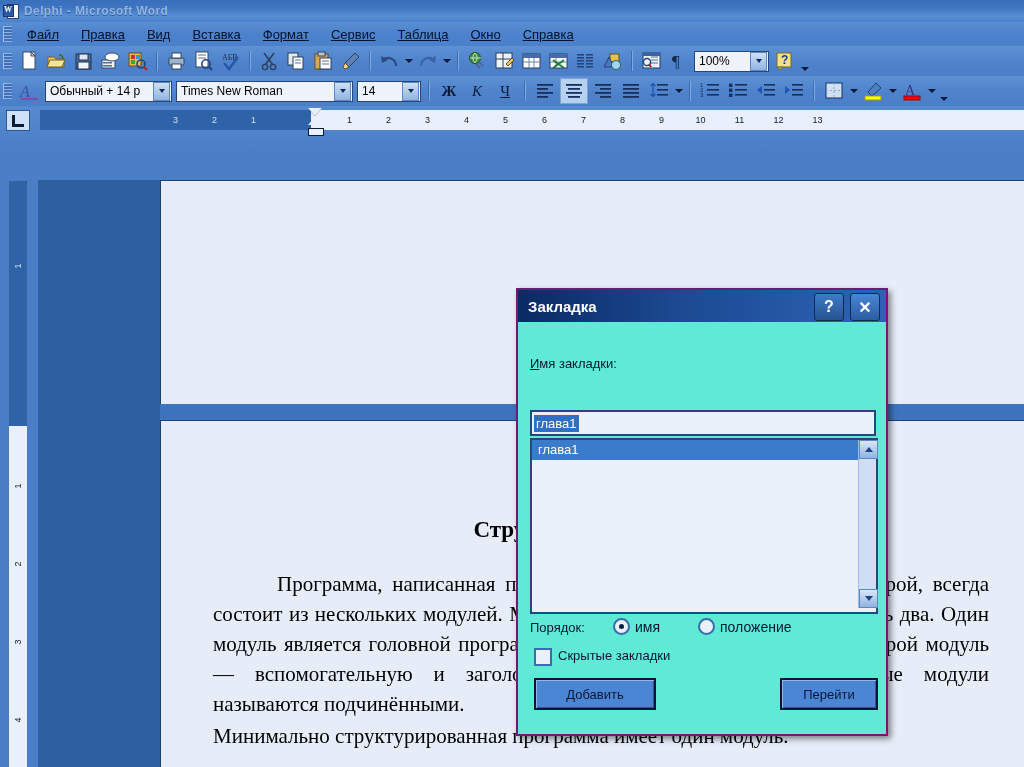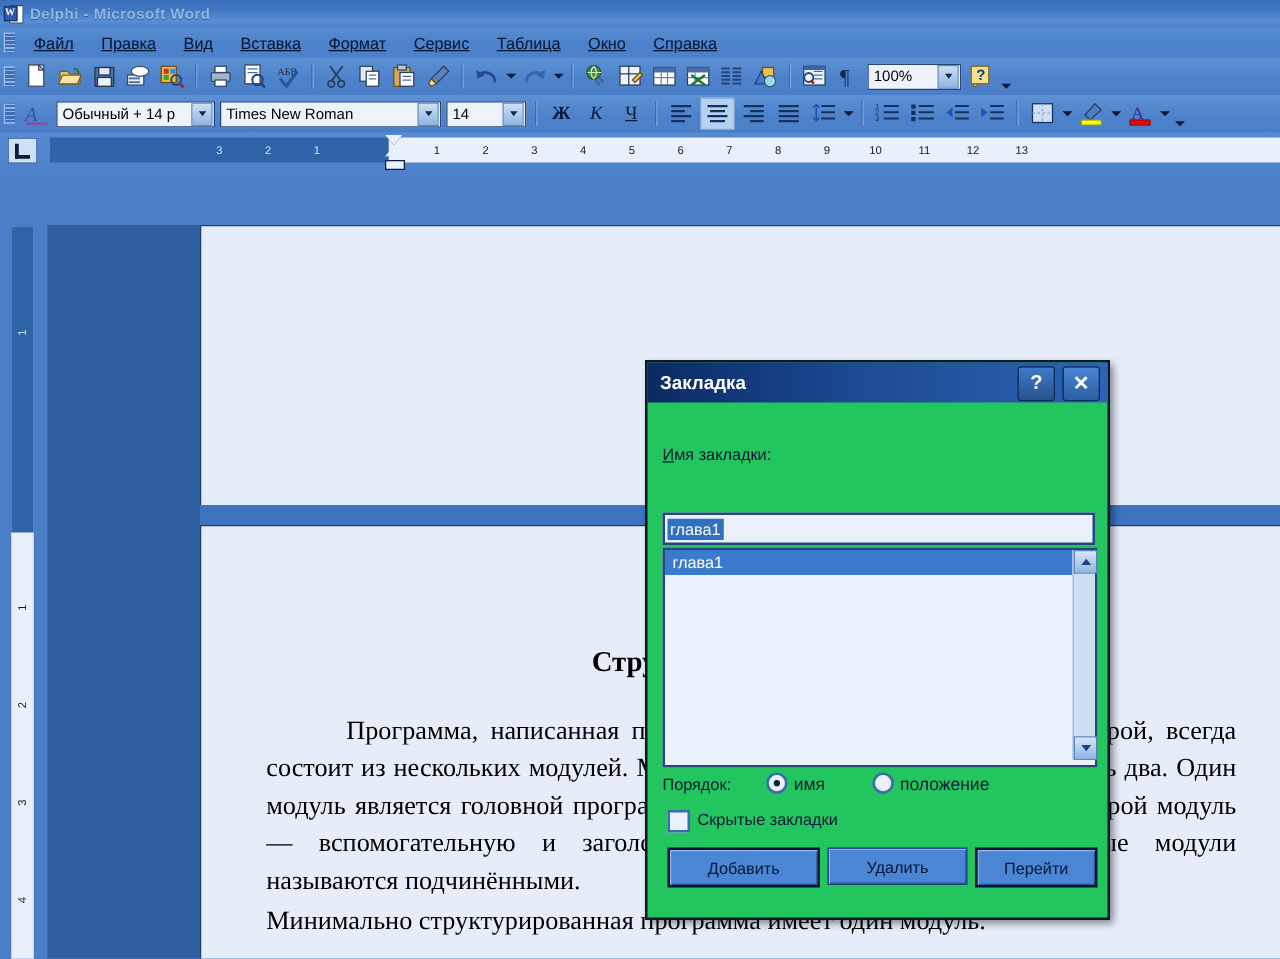--- a/index.html
+++ b/index.html
@@ -108,21 +108,21 @@
   .pagegap{position:absolute;left:160px;top:254px;width:864px;height:16px;background:#3e74be;}
   .page2{left:160px;top:270px;width:864px;height:347px;}
   .doctext{position:absolute;left:0;top:0;width:864px;height:347px;
            font-family:"Liberation Serif",serif;color:#000;}
   .dt-head{position:absolute;left:0;top:96px;width:864px;text-align:center;font-size:23px;font-weight:bold;}
   .dt-body{position:absolute;left:52px;top:148px;width:776px;font-size:21px;line-height:30px;text-align:justify;}
   .dt-body .ind{display:inline-block;width:64px;}
 
   
   .dialog{position:absolute;left:516px;top:288px;width:368px;height:444px;
-          background:#22c55e;border:2px solid #0f172a;box-shadow:3px 3px 6px rgba(0,0,0,.45);}
+          background:#5eead4;border:2px solid #701a75;box-shadow:3px 3px 6px rgba(0,0,0,.45);}
   .dlg-title{height:32px;background:linear-gradient(to right,#0a2a63 0%,#1c4a93 45%,#2d63b4 100%);
              display:flex;align-items:center;position:relative;}
   .dlg-title .dt{color:#fff;font-size:15px;font-weight:bold;padding-left:10px;}
   .dlg-btn{position:absolute;top:3px;width:28px;height:26px;
            background:linear-gradient(to bottom,#3f7ac8,#27548f);border:1px solid #0d2a58;border-radius:3px;
            color:#fff;font-size:16px;font-weight:bold;display:flex;align-items:center;justify-content:center;cursor:default;}
   .dlg-help{right:42px;}
   .dlg-close{right:6px;background:linear-gradient(to bottom,#4a86d4,#2a5ea0);}
   .dlg-body{position:absolute;left:0;top:48px;width:312px;height:410px;}
   .lbl{position:absolute;font-size:13px;color:#061637;}
@@ -664,23 +664,20 @@
       </div>
 
       <div class="check" style="left:16px;top:310px;">
         <span class="box"></span>
         <span>Скрытые закладки</span>
       </div>
 
       <div class="pbtn def" style="left:16px;top:340px;width:118px;">
         <span>Добавить</span>
       </div>
-      <div class="pbtn" style="left:144px;top:340px;width:110px;">
-        <span>Удалить</span>
-      </div>
       <div class="pbtn def" style="left:262px;top:340px;width:94px;">
         <span>Перейти</span>
       </div>
 
     </div>
   </div>
 
 </div>
 
 </body></html>

